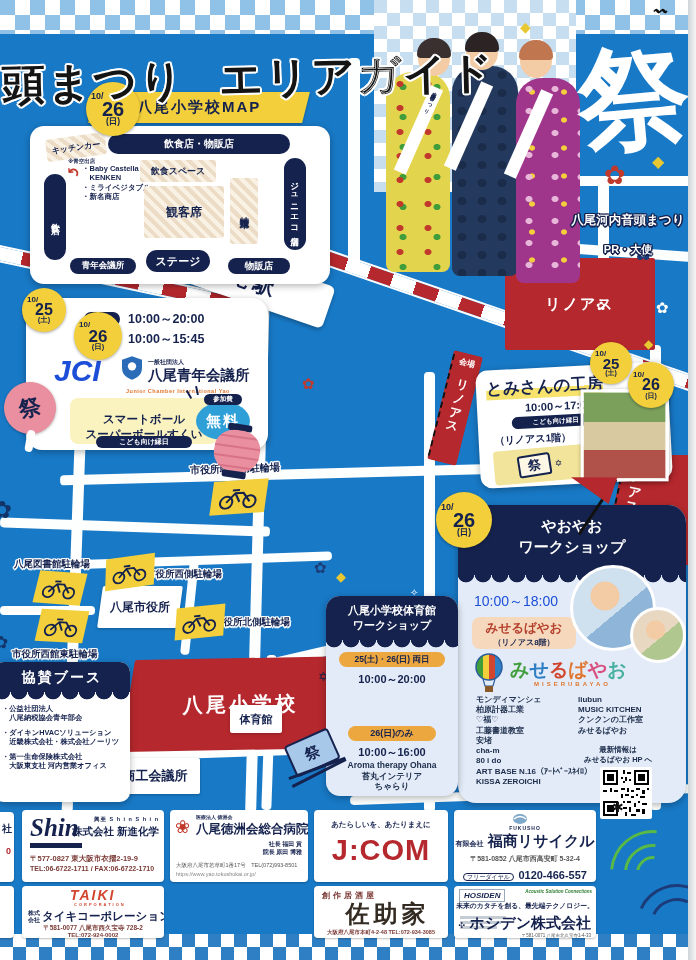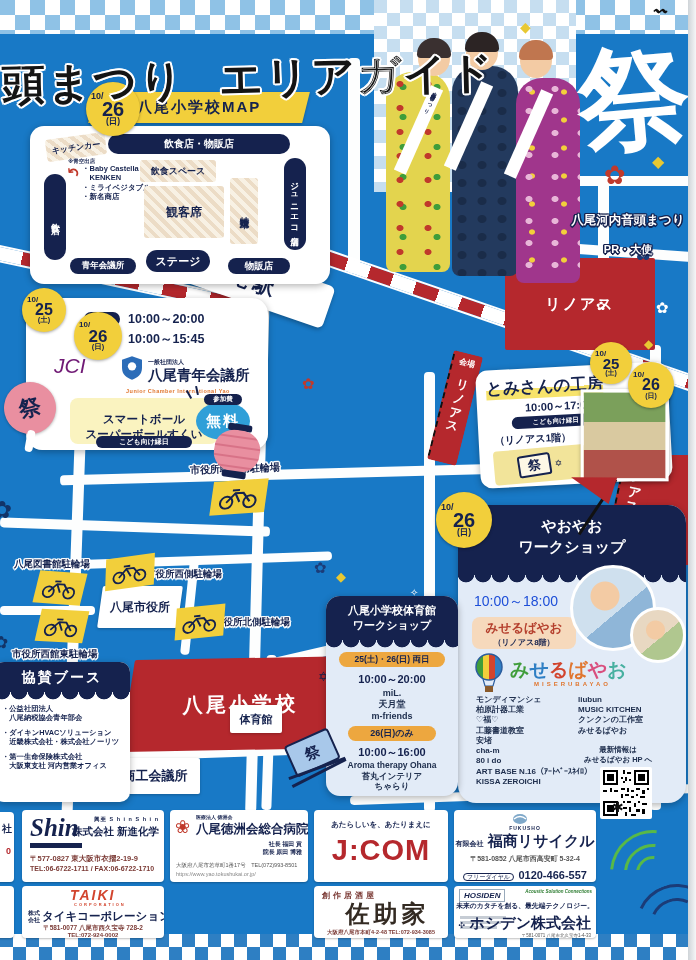--- a/index.html
+++ b/index.html
@@ -209,21 +209,21 @@
 
   <div class="card" style="left:26px;top:298px;width:242px;height:152px;border-radius:16px">
     <div class="pill" style="position:absolute;left:58px;top:14px;width:36px;height:14px;font-size:8px">
         <span>25日</span>
       </div>
     <div class="abs" style="left:102px;top:13px;font-size:12.5px;font-weight:900;color:#15224e">10:00～20:00</div>
     <div class="pill" style="position:absolute;left:58px;top:34px;width:36px;height:14px;font-size:8px">
         <span>26日</span>
       </div>
     <div class="abs" style="left:102px;top:33px;font-size:12.5px;font-weight:900;color:#15224e">10:00～15:45</div>
-    <div class="abs" style="left:28px;top:56px;font-size:21px;font-weight:400;font-style:italic;color:#701a75">JCI</div>
+    <div class="abs" style="left:28px;top:56px;font-size:30px;font-weight:700;font-style:italic;color:#1d4ed8">JCI</div>
     <svg style="position:absolute;left:96px;top:58px" width="20" height="24" viewBox="0 0 24 28">
         <path d="M12 0 L24 4 V14 C24 22 18 26 12 28 C6 26 0 22 0 14 V4 Z" fill="#2b6cb8"></path>
         <circle cx="12" cy="12" r="5" fill="#fff"></circle>
       </svg>
     <div class="abs" style="left:122px;top:60px;font-size:6px;color:#15224e;font-weight:700">一般社団法人</div>
     <div class="abs" style="left:122px;top:68px;font-size:14.5px;font-weight:900;color:#15224e;white-space:nowrap">八尾青年会議所</div>
     <div class="abs" style="left:100px;top:90px;font-size:5.5px;color:#e0762f;font-weight:700;letter-spacing:.5px">Junior Chamber International Yao</div>
     <div class="abs" style="left:44px;top:100px;width:148px;height:46px;background:#faf3c0;border-radius:8px;text-align:center;color:#15224e;font-weight:900;padding-top:14px;box-sizing:border-box">
       <div style="font-size:11.5px">スマートボール</div>
       <div style="font-size:11.5px">スーパーボールすくい</div>
@@ -373,25 +373,20 @@
 
   <div class="card" style="left:326px;top:596px;width:132px;height:200px;background:#e2ebf7">
     <div class="hdr" style="height:44px;border-radius:14px 14px 0 0;padding-top:7px;box-sizing:border-box">
       <div style="font-size:11px">八尾小学校体育館</div>
       <div style="font-size:11px">ワークショップ</div>
     </div>
     <div class="opill" style="position:absolute;left:13px;top:56px;width:106px;height:15px;font-size:8.5px">
         <span>25(土)・26(日) 両日</span>
       </div>
     <div class="abs" style="left:0;top:76px;width:132px;text-align:center;font-size:11px;font-weight:900;color:#15224e">10:00～20:00</div>
-    <div class="abs" style="left:0;top:92px;width:132px;text-align:center;font-size:9px;font-weight:700;color:#20304f;line-height:1.25">
-      <div>miL.</div>
-        <div>天月堂</div>
-        <div>m-friends</div>
-    </div>
     <div class="opill" style="position:absolute;left:22px;top:130px;width:88px;height:15px;font-size:9px">
         <span>26(日)のみ</span>
       </div>
     <div class="abs" style="left:0;top:149px;width:132px;text-align:center;font-size:11px;font-weight:900;color:#15224e">10:00～16:00</div>
     <div class="abs" style="left:0;top:164px;width:132px;text-align:center;font-size:8.5px;font-weight:700;color:#20304f;line-height:1.25">
       <div>Aroma therapy Ohana</div>
         <div>苔丸インテリア</div>
         <div>ちゃらり</div>
     </div>
   </div>

